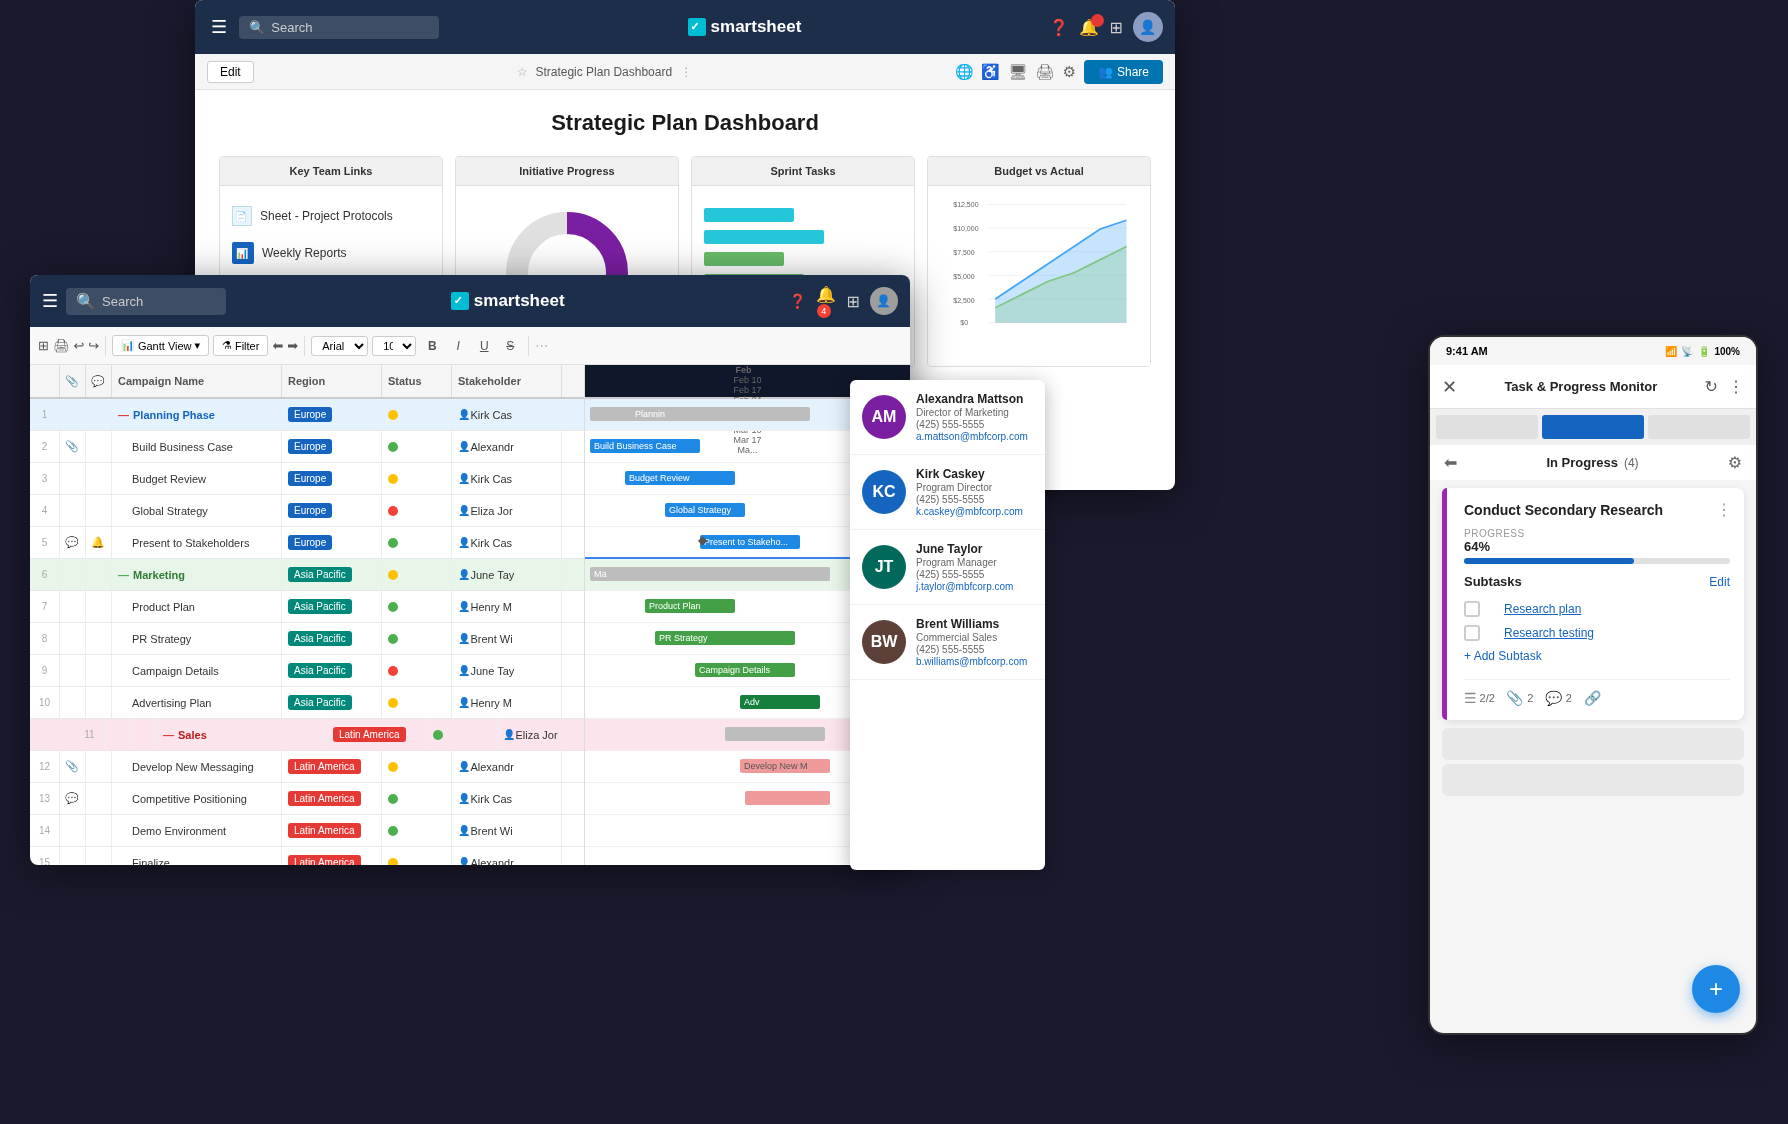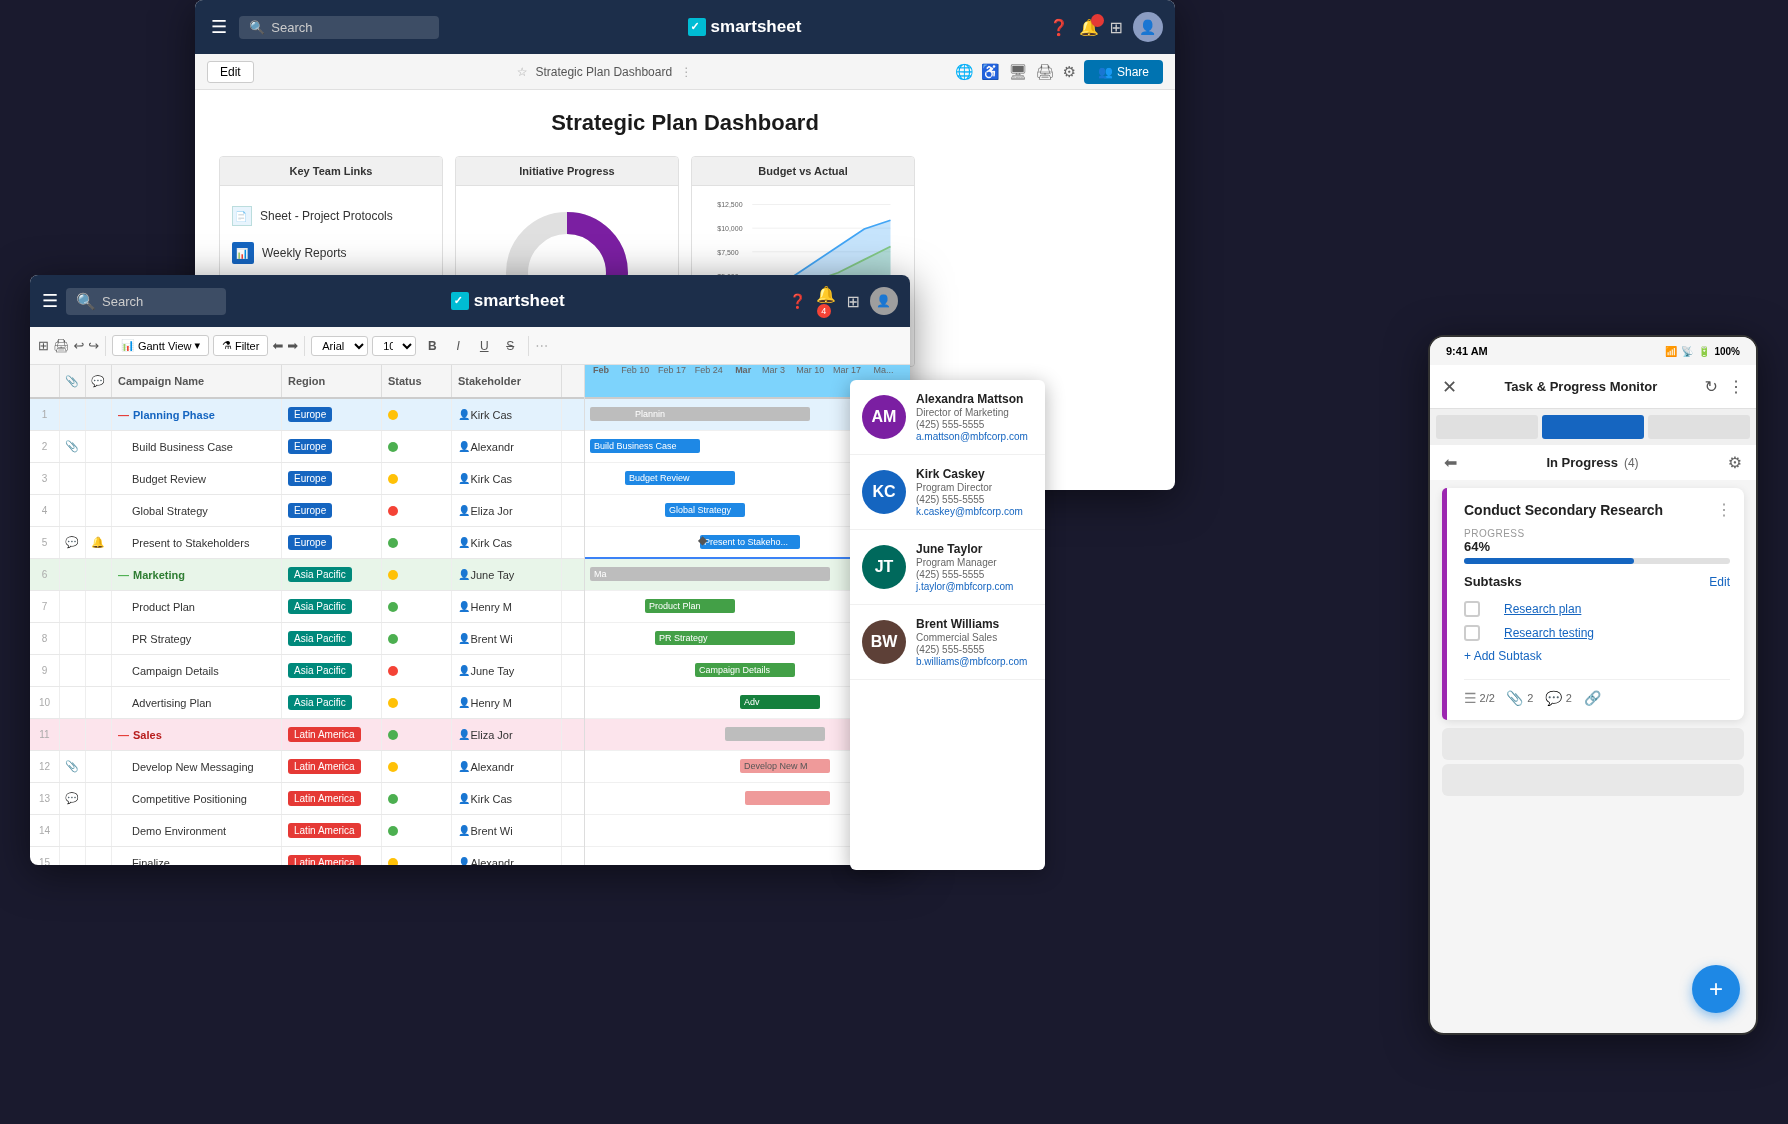--- a/index.html
+++ b/index.html
@@ -419,21 +419,21 @@
       display: flex;
       align-items: center;
       overflow: hidden;
       white-space: nowrap;
     }
     .gantt-row-num { color: #aaa; font-size: 10px; justify-content: center; }
     .gantt-cell-icons { justify-content: center; gap: 3px; }
     .phase-cell { font-weight: 700; color: #1565c0; }
     .phase-planning { background: #e3f2fd; }
     .phase-marketing { background: #e8f5e9; }
-    .phase-sales { background: #fce4ec; }
+    .phase-sales { background: #fce4ec; padding-left: 45px; }
 
     .status-dot {
       width: 10px;
       height: 10px;
       border-radius: 50%;
       display: inline-block;
     }
     .status-green { background: #4caf50; }
     .status-yellow { background: #ffc107; }
     .status-red { background: #f44336; }
@@ -848,20 +848,42 @@
             <svg width="130" height="130" viewBox="0 0 130 130">
               <circle cx="65" cy="65" r="50" fill="none" stroke="#e0e0e0" stroke-width="22"></circle>
               <circle cx="65" cy="65" r="50" fill="none" stroke="#7b1fa2" stroke-width="22" stroke-dasharray="110 204" stroke-dashoffset="0" transform="rotate(-90 65 65)"></circle>
               <circle cx="65" cy="65" r="50" fill="none" stroke="#e91e63" stroke-width="22" stroke-dasharray="60 254" stroke-dashoffset="-110" transform="rotate(-90 65 65)"></circle>
               <circle cx="65" cy="65" r="50" fill="none" stroke="#1e88e5" stroke-width="22" stroke-dasharray="34 280" stroke-dashoffset="-170" transform="rotate(-90 65 65)"></circle>
             </svg>
           </div>
         </div>
       </div>
 
+      <div class="dash-widget">
+        <div class="dash-widget-header">Sprint Tasks</div>
+        <div class="dash-widget-body">
+          <div class="sprint-bars">
+            <div class="sprint-bar-row">
+              <div class="sprint-bar sprint-bar-teal" style="width:90px;"></div>
+            </div>
+            <div class="sprint-bar-row">
+              <div class="sprint-bar sprint-bar-teal" style="width:120px;"></div>
+            </div>
+            <div class="sprint-bar-row">
+              <div class="sprint-bar sprint-bar-green" style="width:80px;"></div>
+            </div>
+            <div class="sprint-bar-row">
+              <div class="sprint-bar sprint-bar-green" style="width:100px;"></div>
+            </div>
+            <div class="sprint-bar-row">
+              <div class="sprint-bar sprint-bar-teal" style="width:130px;"></div>
+            </div>
+          </div>
+        </div>
+      </div>
 
       <div class="dash-widget">
         <div class="dash-widget-header">Budget vs Actual</div>
         <div class="dash-widget-body" style="padding:8px;">
           <svg viewBox="0 0 200 160" class="budget-svg">
 
             <text x="2" y="15" font-size="8" fill="#666">$12,500</text>
             <text x="2" y="42" font-size="8" fill="#666">$10,000</text>
             <text x="2" y="70" font-size="8" fill="#666">$7,500</text>
             <text x="2" y="97" font-size="8" fill="#666">$5,000</text>
@@ -1176,21 +1198,21 @@
             <span class="region-tag region-latin">Latin America</span>
           </div>
         <div class="gantt-cell">
             <span class="status-dot status-yellow"></span>
           </div>
         <div class="gantt-cell"><span style="font-size:10px;">👤</span> Alexandr</div>
       </div>
     </div>
 
     <div class="gantt-right">
-      <div style="background:#7dd3fc;border-bottom:2px solid #ccc;height:34px;display:flex;padding:0 8px;font-size:9px;color:#666;">
+      <div style="background:#0f172a;border-bottom:2px solid #ccc;height:34px;display:flex;align-items:center;padding:0 8px;font-size:9px;color:#666;flex-direction:column;">
         <span style="margin-right:8px;font-weight:600;">Feb</span>
         <span style="width:44px;text-align:center;">Feb 10</span>
         <span style="width:44px;text-align:center;">Feb 17</span>
         <span style="width:44px;text-align:center;">Feb 24</span>
         <span style="margin-left:8px;margin-right:4px;font-weight:600;">Mar</span>
         <span style="width:44px;text-align:center;">Mar 3</span>
         <span style="width:44px;text-align:center;">Mar 10</span>
         <span style="width:44px;text-align:center;">Mar 17</span>
         <span style="width:44px;text-align:center;">Ma...</span>
       </div>

